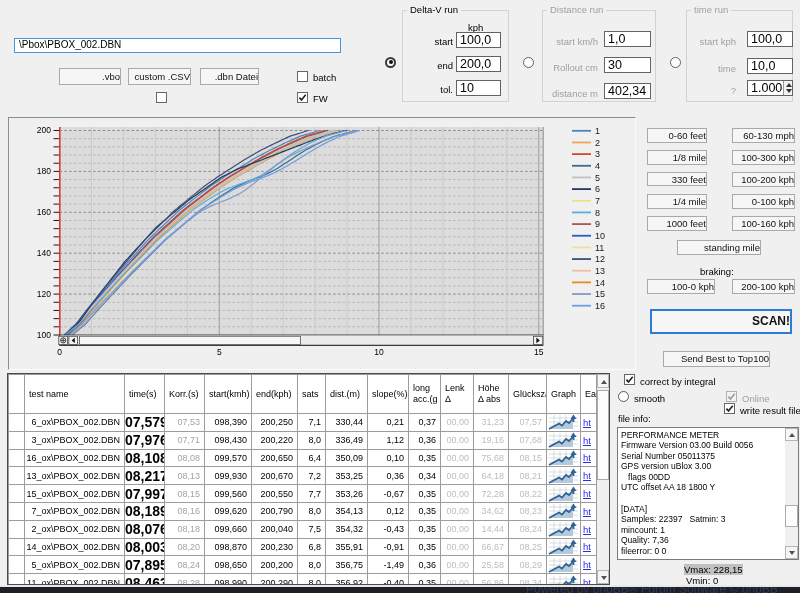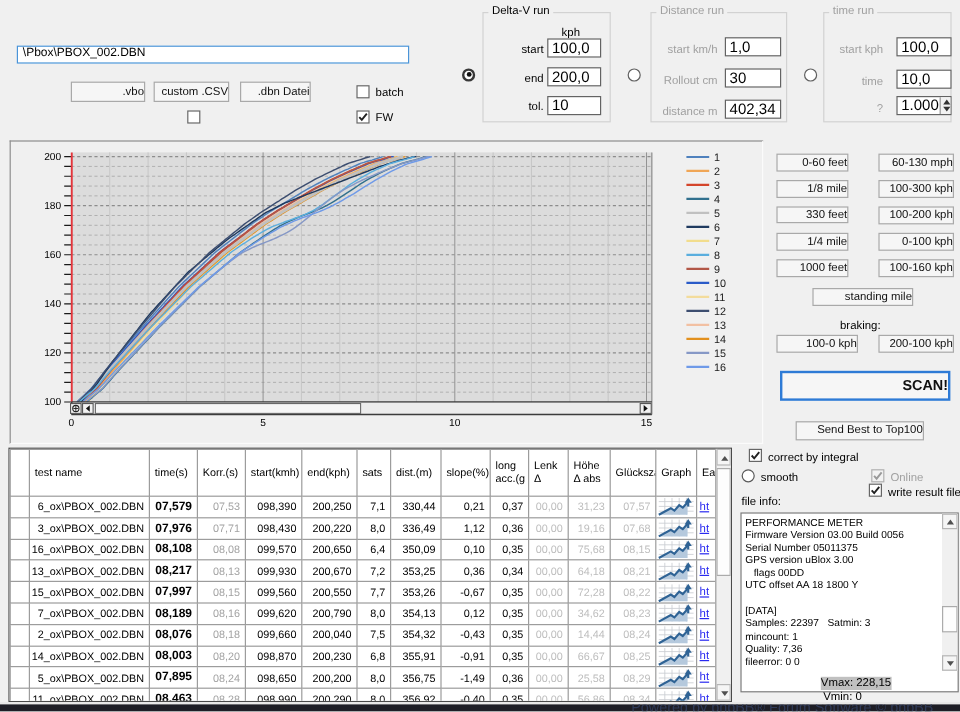--- a/index.html
+++ b/index.html
@@ -11,21 +11,21 @@
 .glab{position:absolute;background:#f0f0f0;padding:0 3px;font-size:9.5px;line-height:10px}
 .cbx{position:absolute;width:11px;height:11px;background:#fff;border:1.3px solid #666}
 .rad{position:absolute;width:11px;height:11px;background:#fff;border:1.5px solid #606060;border-radius:50%}
 .lbl{position:absolute;font-size:9.5px;line-height:11px;white-space:nowrap}
 .gray{color:#a0a0a0}
 table{border-collapse:collapse;table-layout:fixed;background:#fff}
 td,th{border:1px solid #9c9c9c;overflow:hidden;white-space:nowrap;font-weight:normal}
 th{font-size:9px;text-align:left;padding:1px 1px 1px 4px;vertical-align:middle;background:#fff;line-height:11px}
 td{font-size:9px;height:17.8px;padding:0 4px 0 0}
 td.r{text-align:right}
-td.b{font-weight:bold;font-size:10px}
+td.b{font-weight:bold;font-size:14px}
 td.g1{color:#a3a3a3}
 td.g2{color:#bdbdbd}
 td.rh{background:#fff}
 td.gc{padding:0}
 td.lk{padding:0 0 0 2px}
 td.lk span{color:#2a2af0;text-decoration:underline;font-size:9.5px}
 </style></head>
 <body>
 
 <div class="inp" style="left:14px;top:38px;width:327px;height:15px;border:1.5px solid #4a94d8;font-size:10px;padding:0 0 0 4px;line-height:12.5px">\Pbox\PBOX_002.DBN</div>
@@ -641,21 +641,21 @@
   </div>
 <div class="lbl gray" style="left:742px;top:393px">Online</div>
 <div class="cbx" style="left:724px;top:403px">
     <svg width="11" height="11" viewBox="0 0 11 11" style="position:absolute;left:-1px;top:-1px">
       <polyline points="2.4,5.6 4.5,7.9 8.7,2.7" fill="none" stroke="#222" stroke-width="1.6"></polyline>
     </svg>
   </div>
 <div class="lbl" style="left:740px;top:405px">write result file</div>
 <div class="lbl" style="left:618px;top:413px">file info:</div>
 
-<div class="abs" style="left:617px;top:427px;width:182px;height:150px;background:#fff;border:1px solid #7a7a7a;overflow:hidden">
+<div class="abs" style="left:617px;top:427px;width:182px;height:133px;background:#fff;border:1px solid #7a7a7a;overflow:hidden">
 <div class="abs" style="left:3px;top:1.5px;width:162px;font-size:8.5px;line-height:10.6px;white-space:nowrap">PERFORMANCE METER<br>Firmware Version 03.00 Build 0056<br>Serial Number 05011375<br>GPS version uBlox 3.00<br>&nbsp;&nbsp;&nbsp;flags 00DD<br>UTC offset AA 18 1800 Y<br>&nbsp;<br>[DATA]<br>Samples: 22397&nbsp;&nbsp; Satmin: 3<br>mincount: 1<br>Quality: 7,36<br>fileerror: 0 0</div>
 <div class="abs" style="left:167px;top:0;width:13px;height:131px;background:#f0f0f0">
 <div class="abs" style="left:0;top:0;width:13px;height:13px;background:#f5f5f5;border:1px solid #b5b5b5">
         <div class="abs" style="left:2.5px;top:4px;border-left:3.5px solid transparent;border-right:3.5px solid transparent;border-bottom:4.5px solid #505050"></div>
       </div>
 <div class="abs" style="left:0;top:77px;width:13px;height:22px;background:#fdfdfd;border:1px solid #ababab"></div>
 <div class="abs" style="left:0;top:118px;width:13px;height:13px;background:#f5f5f5;border:1px solid #b5b5b5">
         <div class="abs" style="left:2.5px;top:4px;border-left:3.5px solid transparent;border-right:3.5px solid transparent;border-top:4.5px solid #505050"></div>
       </div>
 </div>

